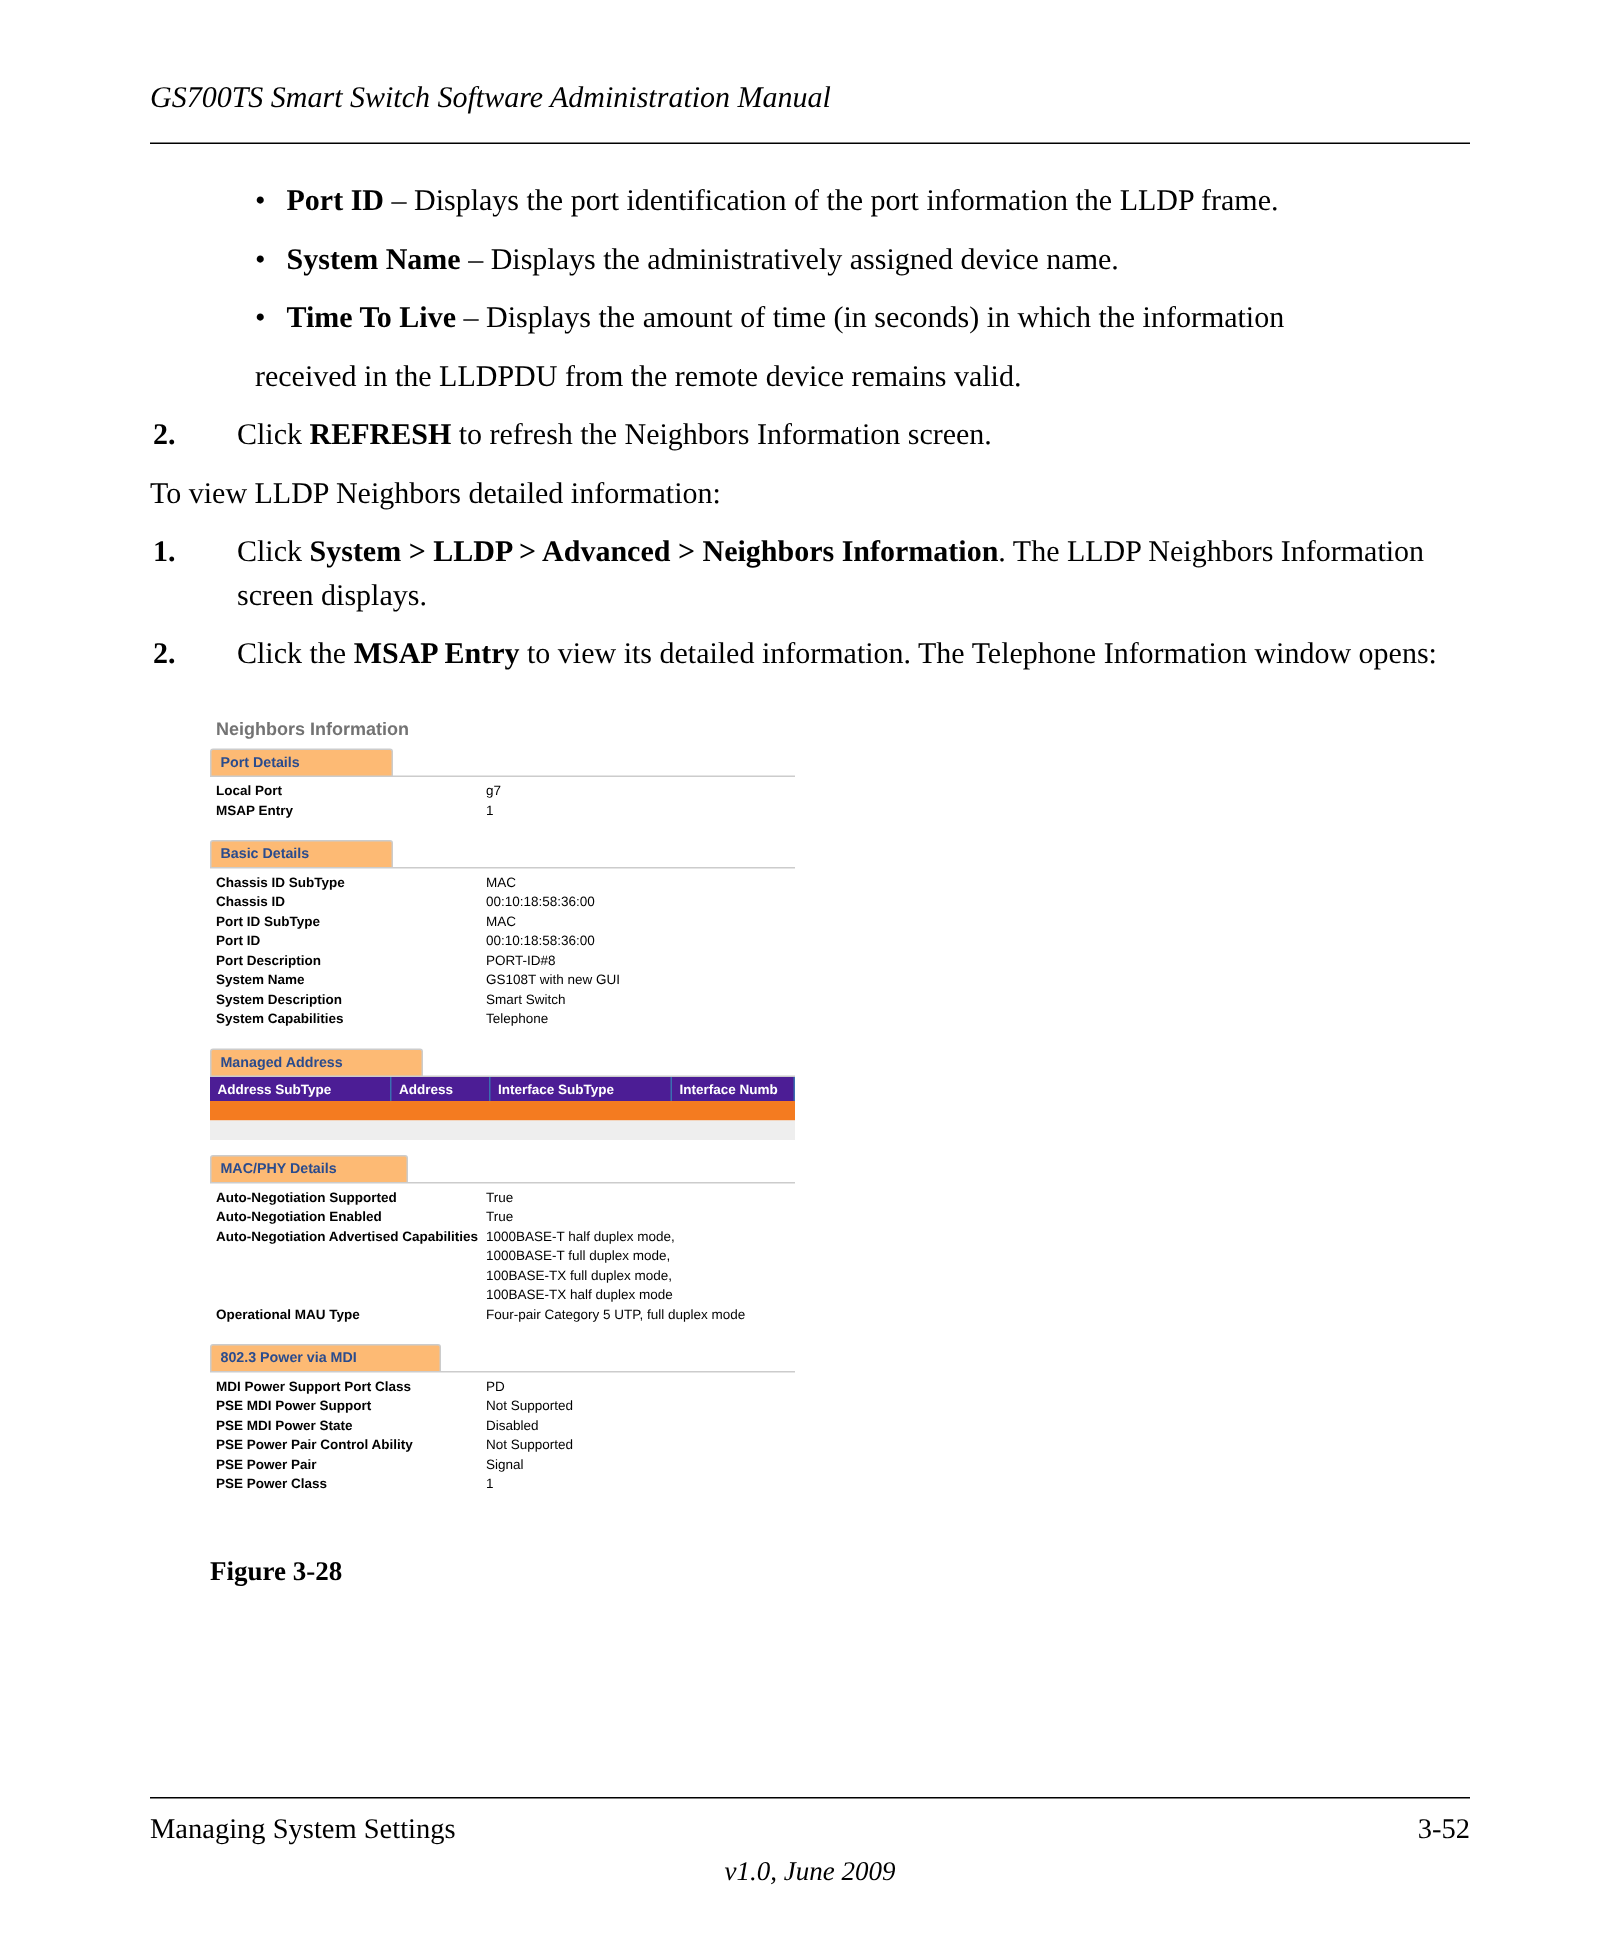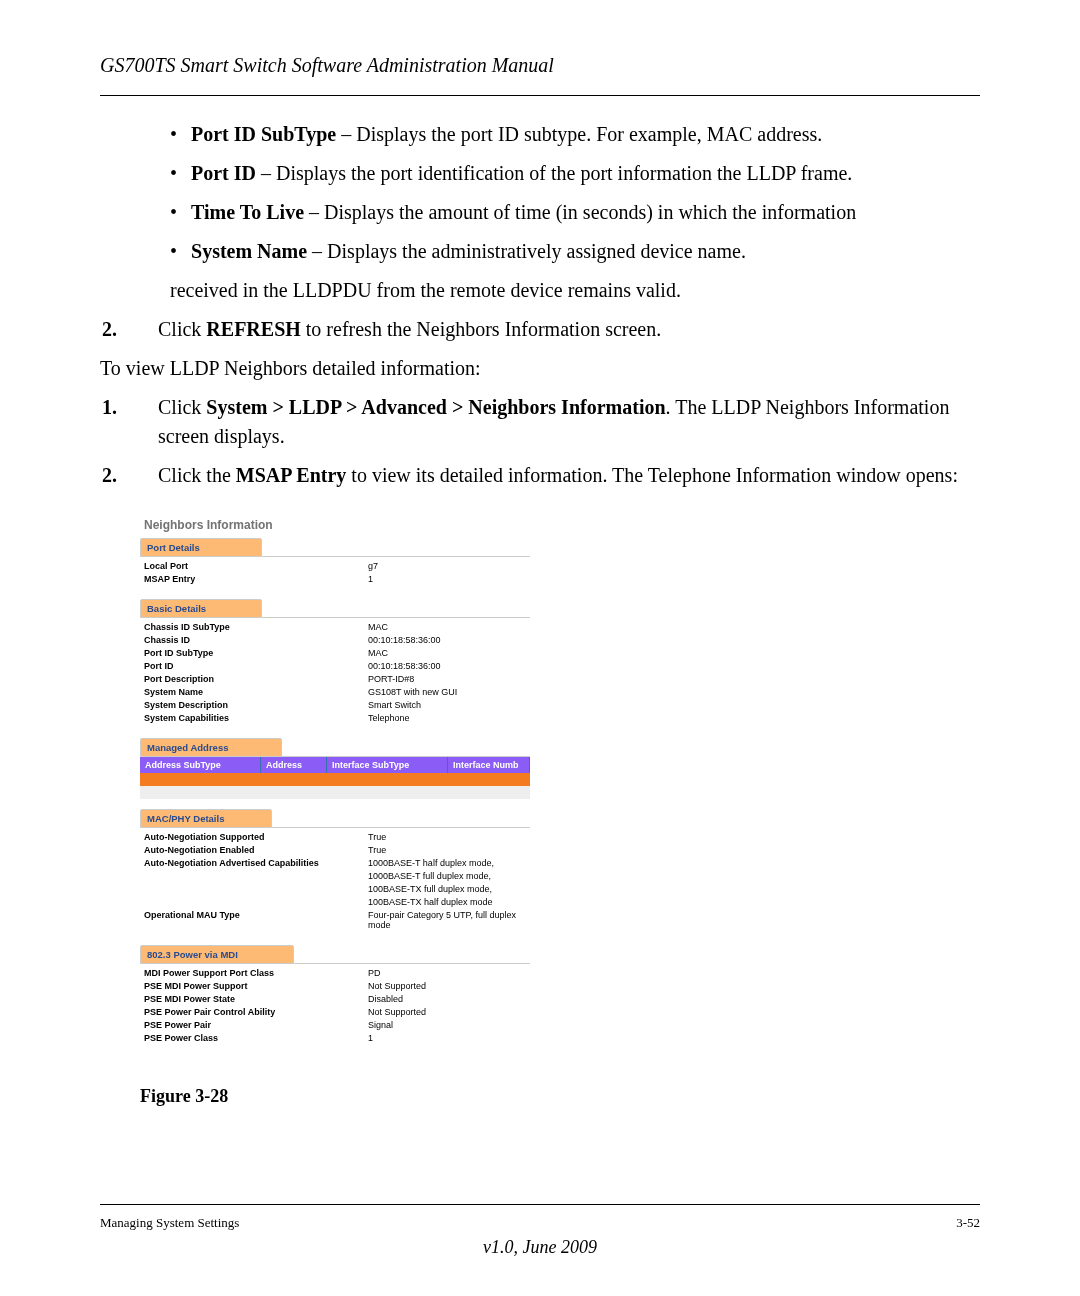--- a/index.html
+++ b/index.html
@@ -67,26 +67,26 @@
     width: 108px;
   }
   .sect-header-fill {
     flex: 1;
     border-bottom: 1px solid #ccc;
   }
   .sect-body {
     border-top: none;
     padding: 2px 4px 4px 4px;
   }
-  .kv { display: flex; font-size: 9px; padding: 1.5px 0; gap: 44px; }
+  .kv { display: flex; font-size: 9px; padding: 1.5px 0; }
   .kv .k { width: 180px; font-weight: bold; color:#000; }
   .kv .v { flex: 1; color:#000; }
   .table-head {
     display: flex;
-    background: #8b5cf6;
+    background: #4c1d95;
     color: #fff;
     font-size: 9px;
     font-weight: bold;
   }
   .table-head > div { padding: 3px 5px; border-right: 1px solid #3a6fb0; }
   .th0 { width: 110px; }
   .th1 { width: 55px; }
   .th2 { width: 110px; }
   .th3 { flex:1; border-right:none; }
   .table-row {
@@ -99,35 +99,34 @@
 
   .footer {
     position: absolute;
     left: 100px; right: 100px; bottom: 38px;
   }
   .hr-bot {
     border: none;
     border-top: 1.5px solid #000;
     margin: 0 0 10px 0;
   }
-  .footer-row { display: flex; justify-content: space-between; font-size: 13px; }
+  .footer-row { display: flex; justify-content: space-between; font-size: 19px; }
   .footer-version { text-align: center; font-style: italic; font-size: 18px; margin-top: 6px; }
 </style>
 </head>
 <body>
 
 <div class="page">
   <div class="running-head">GS700TS Smart Switch Software Administration Manual</div>
   <hr class="hr-top">
 
   <ul class="bullets">
-    <li><b>Port ID SubType</b><span> – Displays the port ID subtype. For example, MAC address.</span></li>
     <li><b>Port ID</b><span> – Displays the port identification of the port information the LLDP frame.</span></li>
+    <li><b>System Name</b><span> – Displays the administratively assigned device name.</span></li>
     <li><b>Time To Live</b><span> – Displays the amount of time (in seconds) in which the information</span></li>
-    <li><b>System Name</b><span> – Displays the administratively assigned device name.</span></li>
   </ul>
   <div class="continuation">received in the LLDPDU from the remote device remains valid.</div>
 
   <ol class="numbered">
     <li><span class="num">2.</span><span>Click </span><b>REFRESH</b><span> to refresh the Neighbors Information screen.</span></li>
   </ol>
 
   <p class="para">To view LLDP Neighbors detailed information:</p>
 
   <ol class="numbered">

